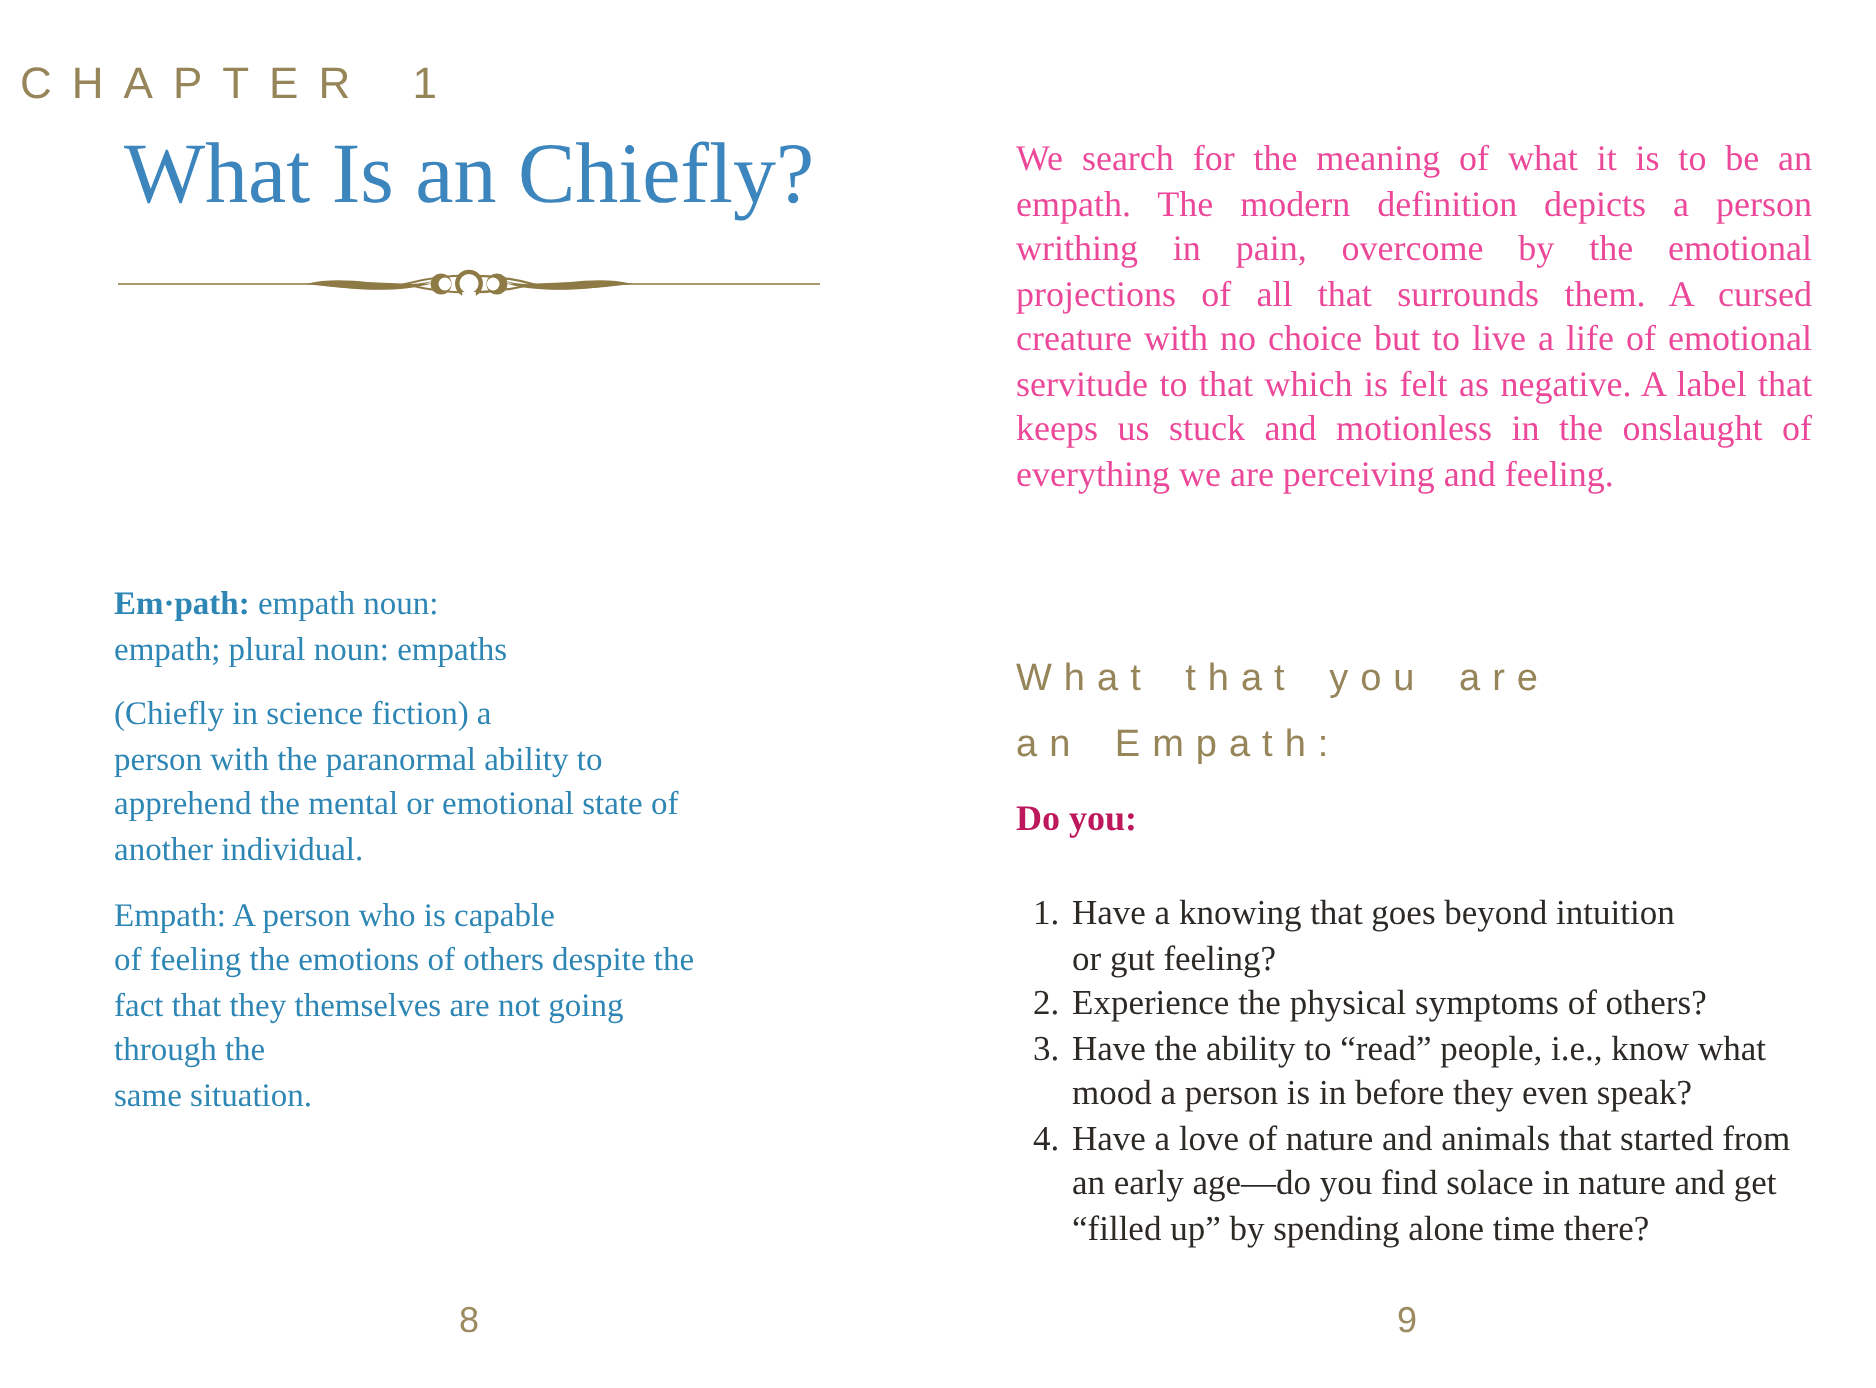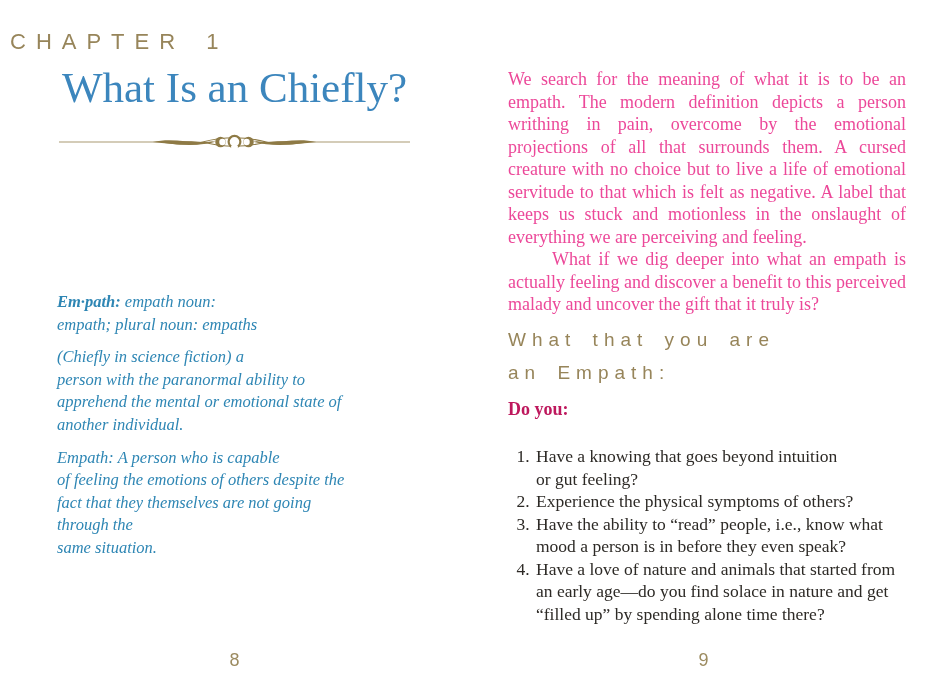--- a/index.html
+++ b/index.html
@@ -65,21 +65,20 @@
     top: 291px;
     left: 57px;
     width: 380px;
     font-size: 16.5px;
     line-height: 22.6px;
     color: #2e86b4;
   }
   .definition-block p {
     margin: 0 0 10px 0;
     white-space: pre-line;
-    font-style: italic;
   }
   .definition-block b { font-weight: bold; }
 
   .folio {
     position: absolute;
     top: 651px;
     left: 0;
     width: 469px;
     text-align: center;
     font-family: "Liberation Sans", sans-serif;
@@ -192,21 +191,20 @@
 same situation.</p>
     </div>
 
     <div class="folio">8</div>
   </div>
 
   <div class="page page-right">
 
     <div class="body-text">
       <p>We search for the meaning of what it is to be an empath. The modern definition depicts a person writhing in pain, overcome by the emotional projections of all that surrounds them. A cursed creature with no choice but to live a life of emotional servitude to that which is felt as negative. A label that keeps us stuck and motionless in the onslaught of everything we are perceiving and feeling.</p>
-      <p class="indented">What if we dig deeper into what an empath is actually feeling and discover a benefit to this perceived malady and uncover the gift that it truly is?</p>
     </div>
 
     <div class="section-heading">What that you are
 an Empath:</div>
 
     <div class="prompt-label">Do you:</div>
 
     <div class="questions-list">
       <ol>
 

